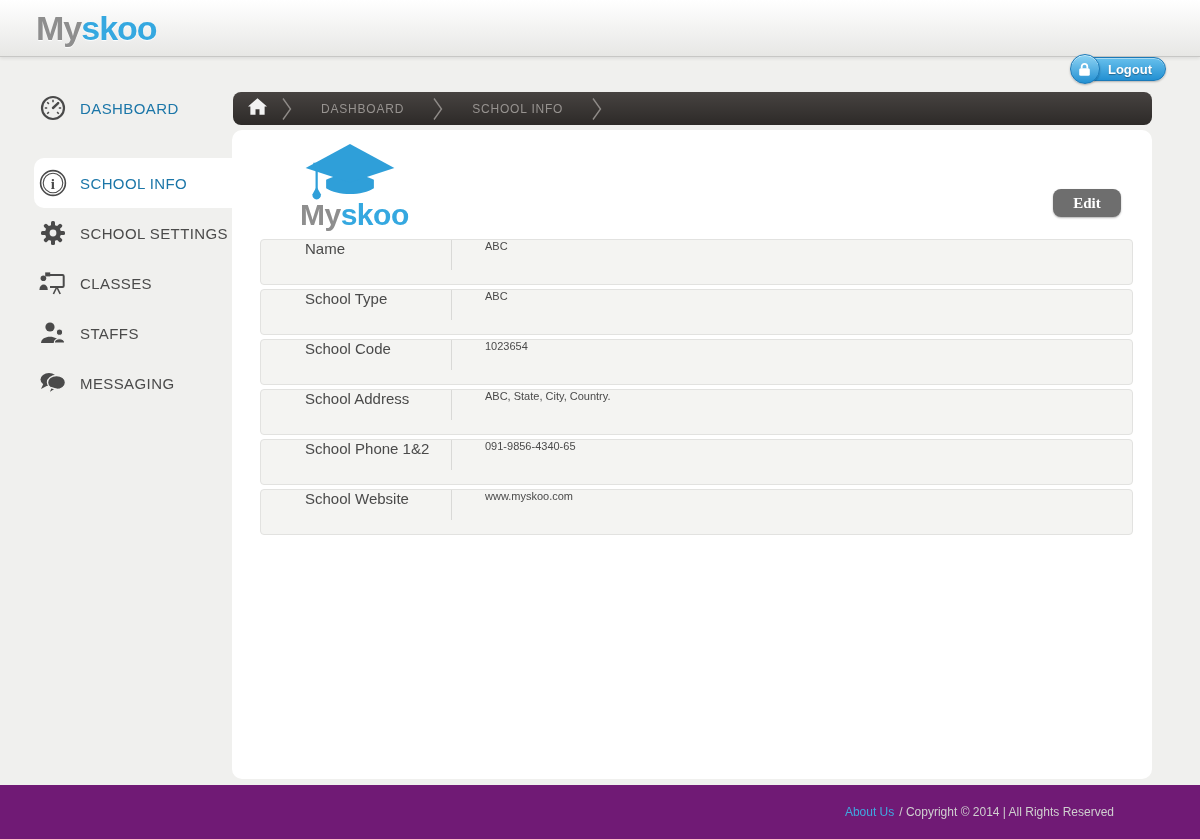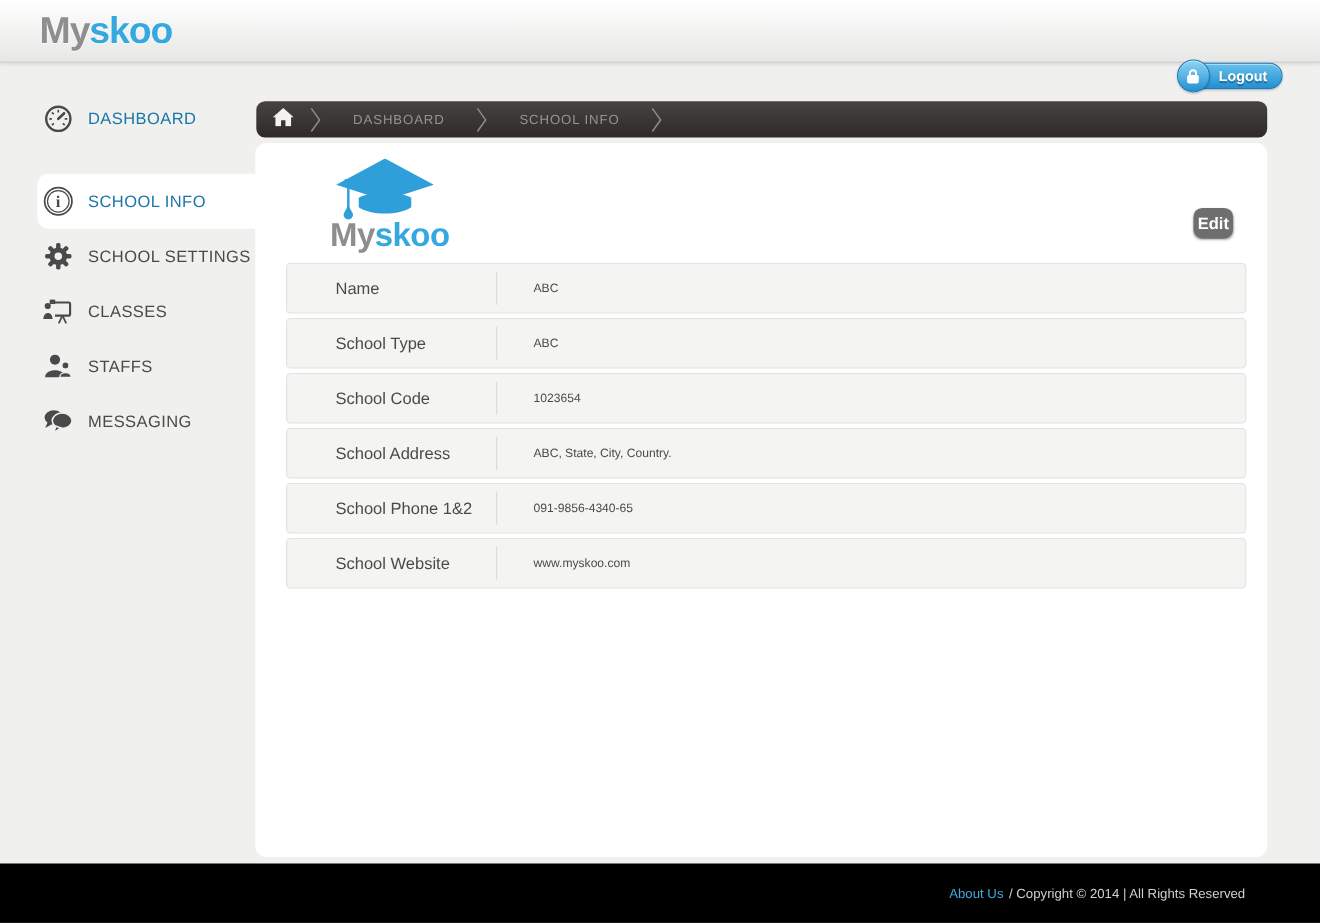--- a/index.html
+++ b/index.html
@@ -84,43 +84,44 @@
     position:absolute; left:232px; top:130px; width:920px; height:649px;
     background:#fff; border-radius:10px;
   }
   .cap-logo { position:absolute; left:66px; top:14px; }
   .panel-brand {
     position:absolute; left:68px; top:68px;
     font-size:30px; font-weight:bold; letter-spacing:-.5px; color:#8e8e8e;
   }
   .panel-brand .blue { color:#35a8e0; }
   .edit-btn {
-    position:absolute; right:31px; top:59px; width:36px; height:28px;
+    position:absolute; right:31px; top:59px; width:68px; height:28px;
     background:#6e6e6e; border-radius:8px;
     color:#fff; font-weight:bold; font-size:15px;
     display:flex; align-items:center; justify-content:center;
     box-shadow:0 1px 2px rgba(0,0,0,.3);
     cursor:pointer;
+    font-family:Liberation Serif, serif;
   }
   .info-table { position:absolute; left:28px; top:109px; width:873px; }
   .info-row {
     height:46px; margin-bottom:4px;
     background:#f4f4f2; border:1px solid #e2e2e0; border-radius:4px;
-    display:flex; align-items:center;
+    display:flex; align-items:flex-start;
   }
   .info-label { width:190px; padding-left:44px; font-size:15px; color:#4a4a4a; }
   .info-div { width:1px; height:30px; background:#d9d9d7; }
   .info-value { padding-left:33px; font-size:11px; color:#4a4a4a; }
 
   
   .footer {
     position:absolute; left:0; bottom:0; width:1200px; height:54px;
-    background:#000000;
+    background:#701a75;
     display:flex; align-items:center; justify-content:flex-end;
-    padding-right:68px; font-size:12px; color:#cfcfcf;
+    padding-right:86px; font-size:12px; color:#cfcfcf;
   }
   .footer .about { color:#3fa9e0; margin-right:5px; cursor:pointer; text-decoration:none; }
 </style>
 </head>
 <body>
 
 <div class="header">
   <div class="brand"><span>My</span><span class="blue">skoo</span></div>
 
   <div class="logout-btn">

